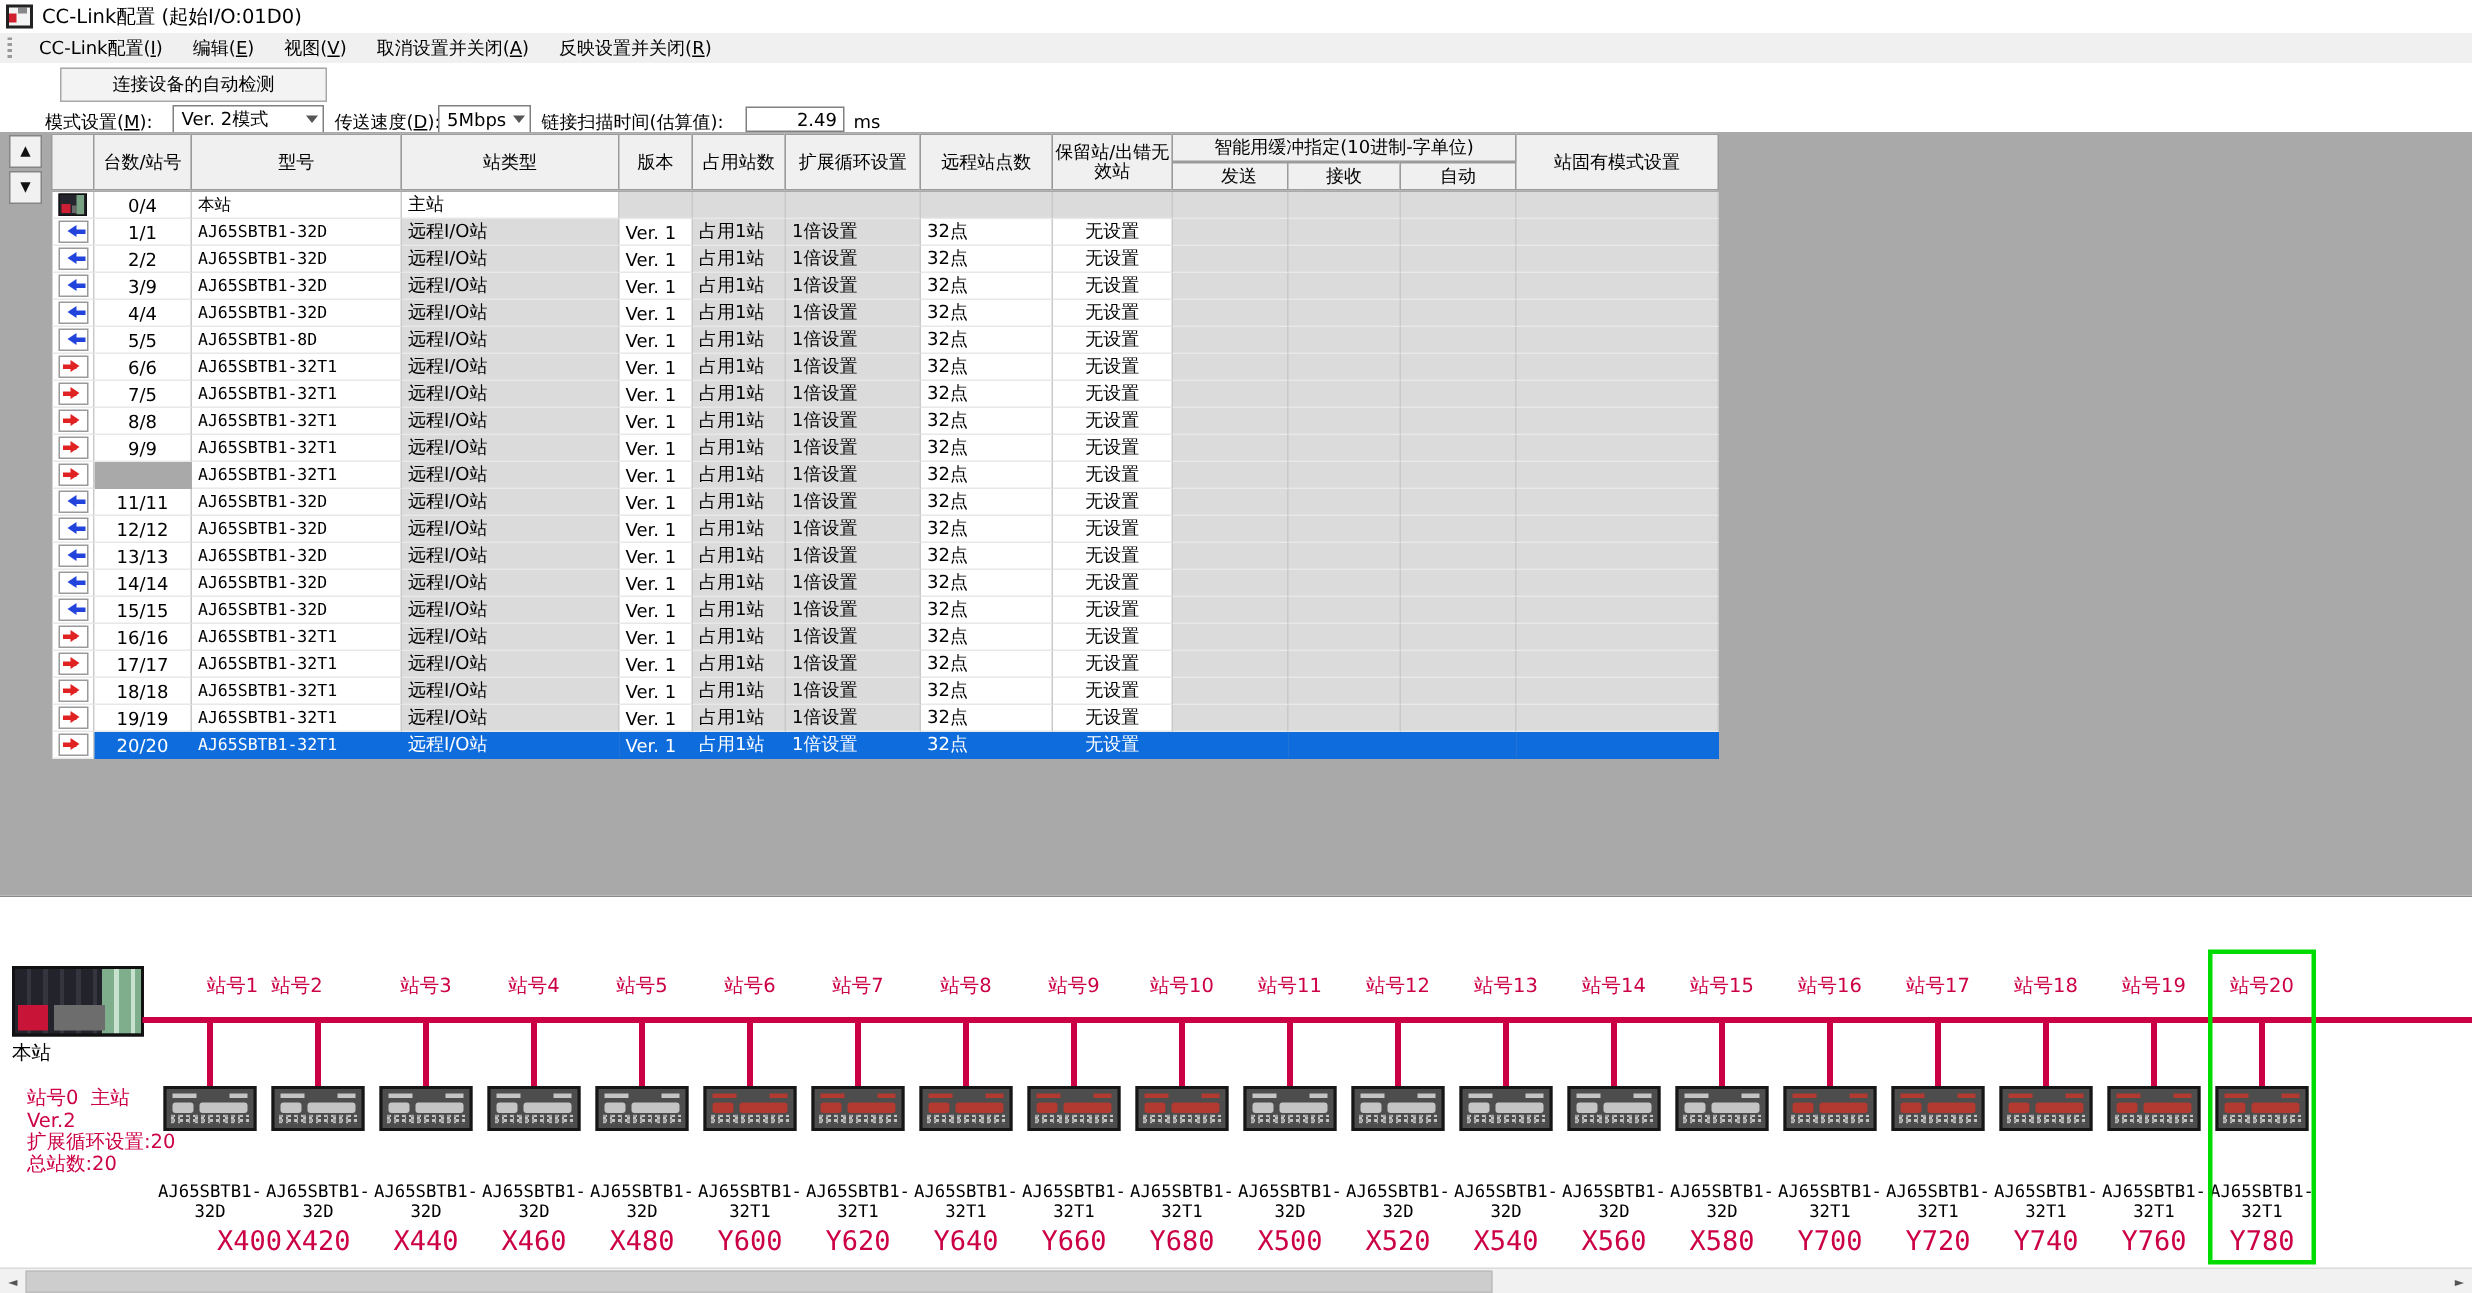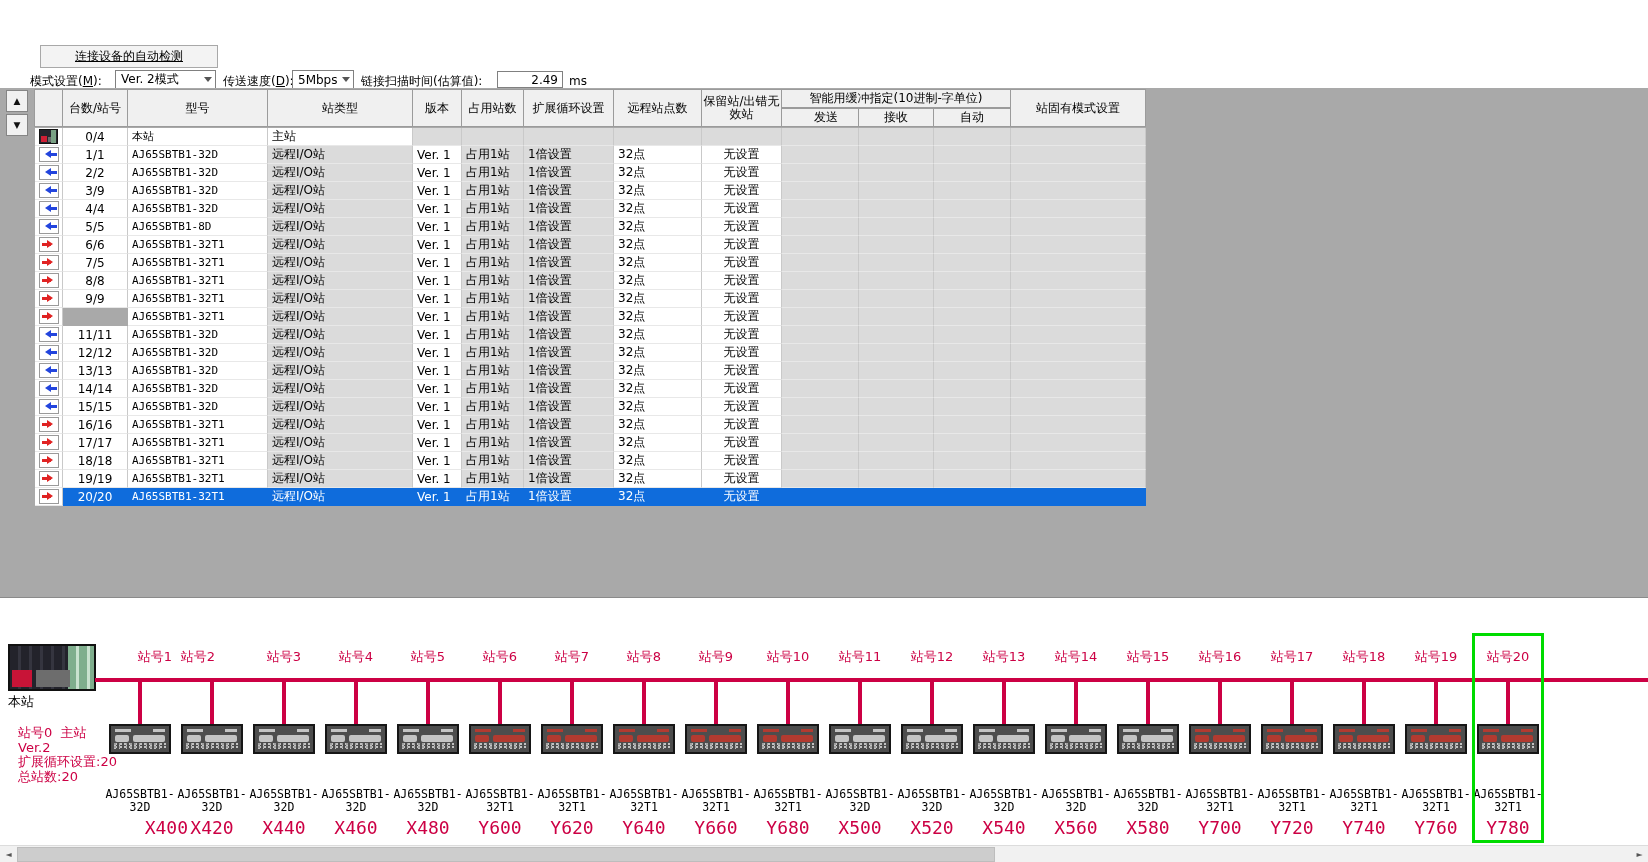--- a/index.html
+++ b/index.html
@@ -17,21 +17,21 @@
   
   #menubar{left:0;top:22px;width:100%;height:20px;background:#f0f0f0;border-bottom:1px solid #e0e0e0;
     display:flex;align-items:center;}
   .grip{width:3px;height:14px;margin:0 8px 0 5px;
     background:repeating-linear-gradient(to bottom,#9a9a9a 0 2px,transparent 2px 4px);}
   .menu-item{padding:2px 10px;cursor:default;}
 
   
   #toolpanel{left:0;top:42px;width:100%;height:46px;background:#fff;}
   #detect-btn{left:40px;top:3px;width:176px;height:21px;background:#f3f3f3;border:1px solid #a8a8a8;
-    display:flex;align-items:center;justify-content:center;text-decoration:underline;}
+    display:flex;align-items:center;justify-content:center;}
   .tb-label{top:30px;height:18px;display:flex;align-items:center;}
   .select{top:28px;height:19px;background:#fff;border:1px solid #808080;display:flex;align-items:center;
     padding-left:5px;box-sizing:border-box;}
   .select .chev{position:absolute;right:3px;top:6px;width:0;height:0;
     border:4px solid transparent;border-top:5px solid #555;}
   #scan-field{left:497px;top:29px;width:66px;height:17px;background:#fff;border:1px solid #808080;
     text-align:right;padding:0 4px;box-sizing:border-box;line-height:16px;}
 
   
   #canvas{left:0;top:88px;width:1648px;height:509px;background:#a9a9a9;}
@@ -97,21 +97,33 @@
   #hscroll{left:0;top:845px;width:1648px;height:17px;background:#f1f1f1;border-top:1px solid #dcdcdc;}
   .sb-btn{top:0;width:17px;height:17px;background:#f1f1f1;display:flex;align-items:center;
     justify-content:center;font-size:8px;color:#555;}
   #sb-thumb{left:17px;top:1px;width:978px;height:15px;background:#cdcdcd;border:1px solid #bdbdbd;box-sizing:border-box;}
 </style>
 </head>
 <body>
 
 <div id="screen">
 
-
+  <div class="abs" id="titlebar">
+    <span id="appicon"></span>
+    <span id="titletext">CC-Link配置 (起始I/O:01D0)</span>
+  </div>
+
+  <div class="abs" id="menubar">
+    <span class="grip"></span>
+  <span class="menu-item">CC-Link配置(<u>I</u>)</span>
+      <span class="menu-item">编辑(<u>E</u>)</span>
+      <span class="menu-item">视图(<u>V</u>)</span>
+      <span class="menu-item">取消设置并关闭(<u>A</u>)</span>
+      <span class="menu-item">反映设置并关闭(<u>R</u>)</span>
+    </div>
 
   <div class="abs" id="toolpanel">
     <div class="abs" id="detect-btn">连接设备的自动检测</div>
     <div class="abs tb-label" style="left:30px;" id="mode-label">模式设置(<u>M</u>):</div>
     <div class="abs select" style="left:115px;width:101px;">
       <span>Ver. 2模式</span>
       <span class="chev"></span>
     </div>
     <div class="abs tb-label" style="left:223px;" id="speed-label">传送速度(<u>D</u>):</div>
     <div class="abs select" style="left:292px;width:62px;">

